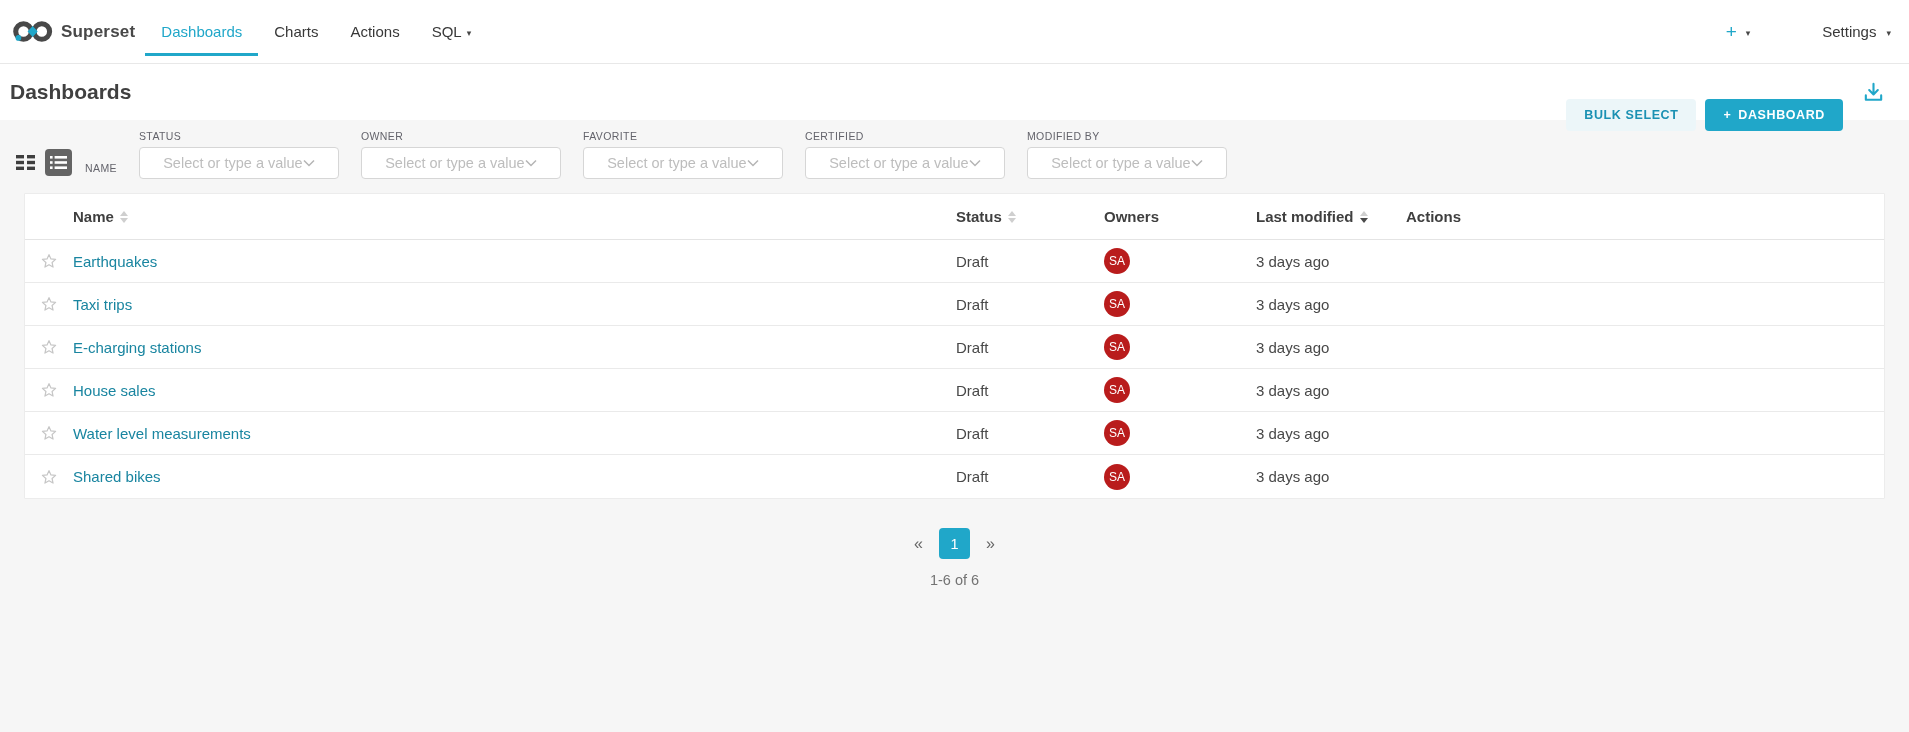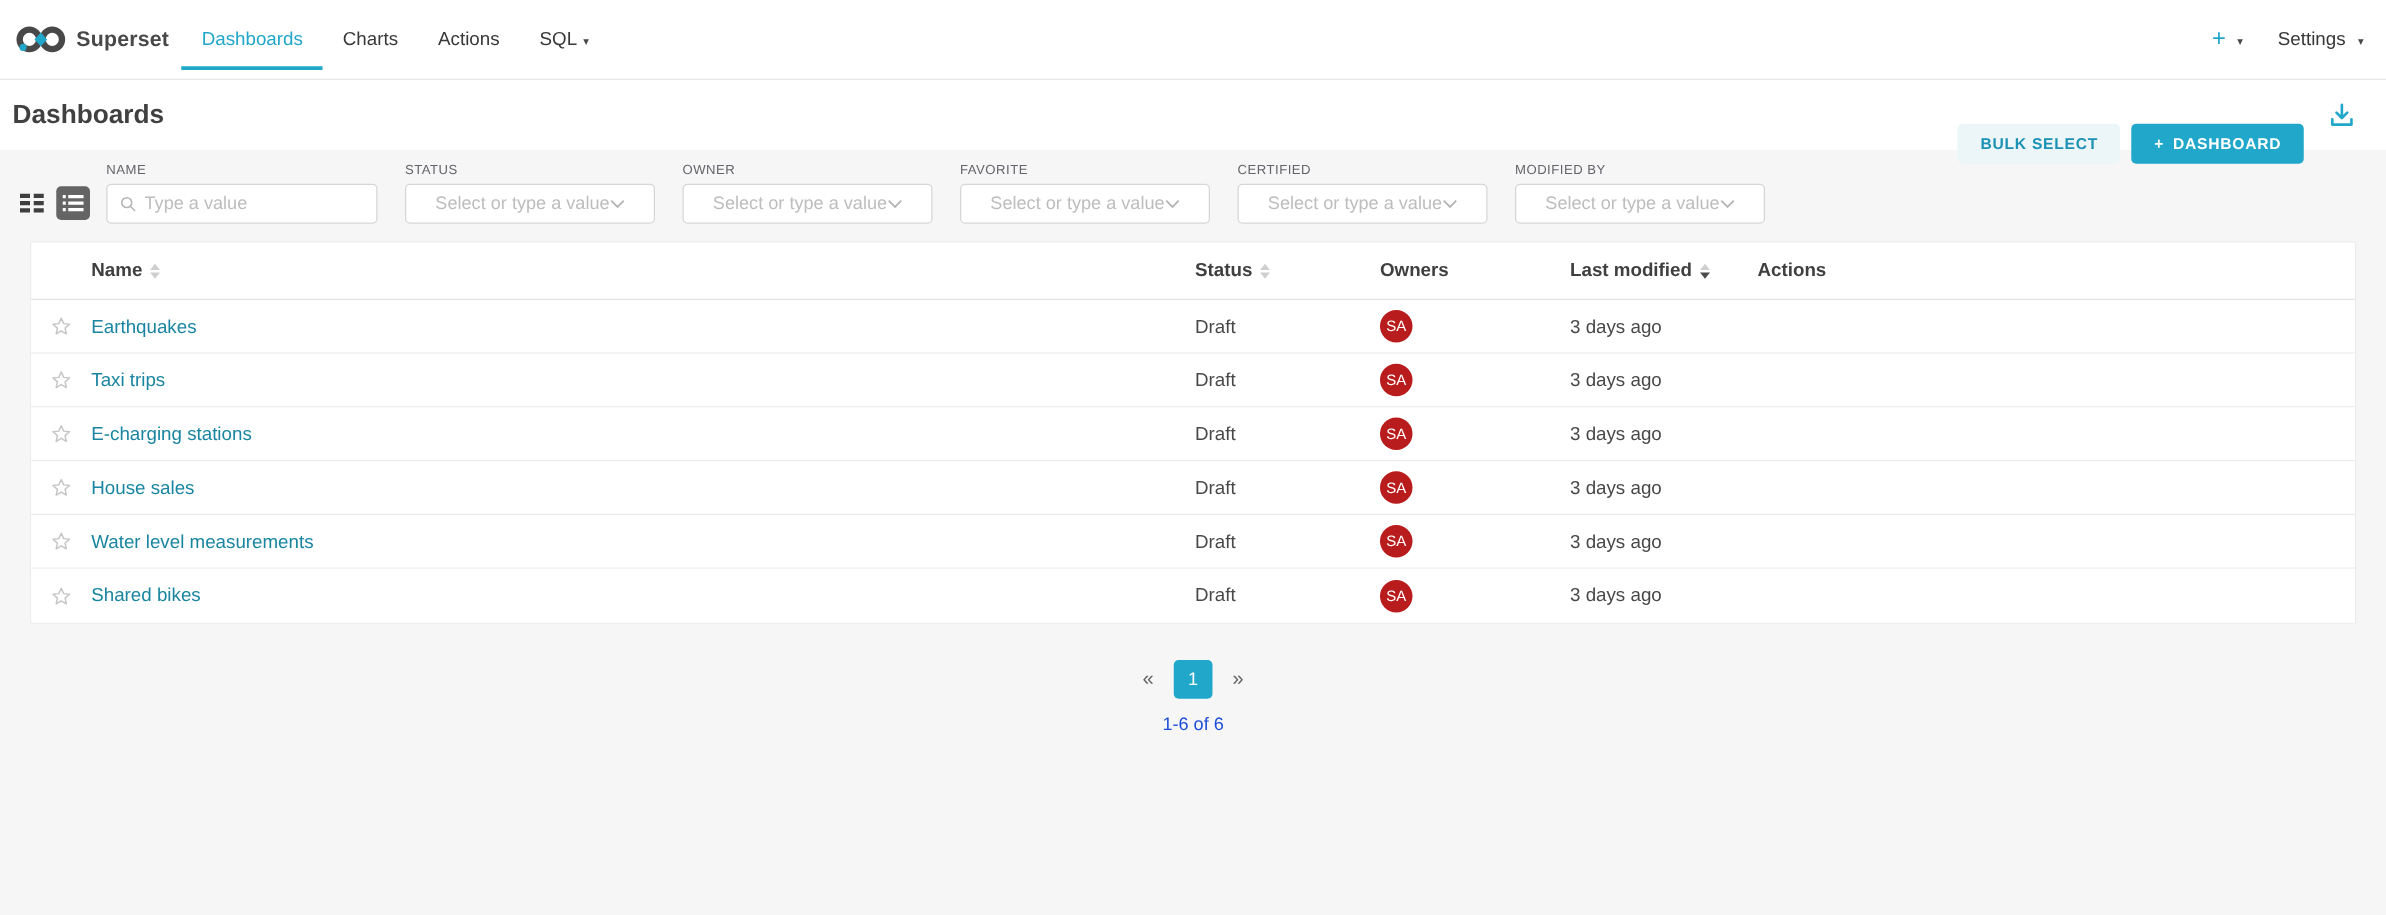--- a/index.html
+++ b/index.html
@@ -22,21 +22,21 @@
     font-size:15px; color:#383838; cursor:pointer;
   }
   .nav-item.active { color:#20a7c9; }
   .nav-item.active::after {
     content:""; position:absolute; left:0; right:0; bottom:0; height:3px; background:#20a7c9;
   }
   .nav-caret { font-size:9px; color:#484848; margin-left:5px; position:relative; top:1px; }
   .nav-right { margin-left:auto; display:flex; align-items:center; gap:28px; }
   .nav-plus { display:flex; align-items:center; gap:4px; cursor:pointer; }
   .nav-plus-sign { color:#20a7c9; font-size:19px; font-weight:400; line-height:1; }
-  .nav-settings { display:flex; align-items:center; gap:5px; font-size:15px; color:#383838; cursor:pointer; }
+  .nav-settings { display:flex; align-items:center; gap:5px; font-size:15px; color:#383838; cursor:pointer;margin-left:44px; }
 
   
   .titlebar {
     height:56px; background:#fff; display:flex; align-items:center; padding:0 24px 0 10px;
   }
   .page-title { font-size:21px; font-weight:700; color:#404040; }
   .titlebar-actions { margin-left:auto; display:flex; align-items:center; gap:9px; }
   .btn { border:none; border-radius:4px; height:32px; font-family:inherit;
          font-size:12.5px; font-weight:700; letter-spacing:.6px; cursor:pointer;
          display:inline-flex; align-items:center;margin-top:46px; }
@@ -79,21 +79,21 @@
   .sorter.desc .down { border-top-color:#4a4a4a; }
   .name-link { color:#1985a0; cursor:pointer; text-decoration:none; }
   .avatar { width:26px; height:26px; border-radius:50%; background:#b91c1c; color:#fff;
             font-size:12px; display:flex; align-items:center; justify-content:center; cursor:default; }
 
   
   .pagination { margin-top:29px; display:flex; justify-content:center; align-items:center; gap:10px; }
   .page-arrow { color:#666; font-size:16px; cursor:pointer; padding:0 6px; }
   .page-current { width:31px; height:31px; background:#20a7c9; color:#fff; border-radius:4px;
                   display:flex; align-items:center; justify-content:center; font-size:14.5px; cursor:pointer; }
-  .page-summary { text-align:center; margin-top:13px; font-size:14.5px; color:#1d4ed8; }
+  .page-summary { text-align:center; margin-top:13px; font-size:14.5px; color:#737373; }
 </style>
 </head>
 <body>
 
 <div class="navbar">
   <div class="brand">
     <svg width="42" height="27" viewBox="0 0 62 38">
       <circle cx="17" cy="19" r="11.5" fill="none" stroke="#484848" stroke-width="7.5"></circle>
       <circle cx="44" cy="19" r="11.5" fill="none" stroke="#484848" stroke-width="7.5"></circle>
       <path d="M30.5 11 L38 19 L30.5 27 L23 19 Z" fill="#20a7c9"></path>
@@ -168,27 +168,20 @@
           <rect x="0" y="6.2" width="2.6" height="2.6" fill="#fff"></rect>
             <rect x="4.6" y="6.2" width="12.4" height="2.6" fill="#fff"></rect>
           <rect x="0" y="11.4" width="2.6" height="2.6" fill="#fff"></rect>
             <rect x="4.6" y="11.4" width="12.4" height="2.6" fill="#fff"></rect>
         </svg>
       </div>
     </div>
 
     <div class="filter-group">
       <div class="filter-label">NAME</div>
-      <div class="filter-control filter-search">
-        <svg width="14" height="14" viewBox="0 0 14 14">
-          <circle cx="6" cy="6" r="4.4" fill="none" stroke="#b5b5b5" stroke-width="1.4"></circle>
-          <line x1="9.4" y1="9.4" x2="13" y2="13" stroke="#b5b5b5" stroke-width="1.4" stroke-linecap="round"></line>
-        </svg>
-        <input type="text" placeholder="Type a value" style="">
-      </div>
     </div>
 
     <div class="filter-group">
       <div class="filter-label">STATUS</div>
       <div class="filter-control filter-select">
         <span>Select or type a value</span>
         <svg width="12" height="8" viewBox="0 0 12 8">
           <polyline points="1,1.5 6,6.5 11,1.5" fill="none" stroke="#b5b5b5" stroke-width="1.5"></polyline>
         </svg>
       </div>

